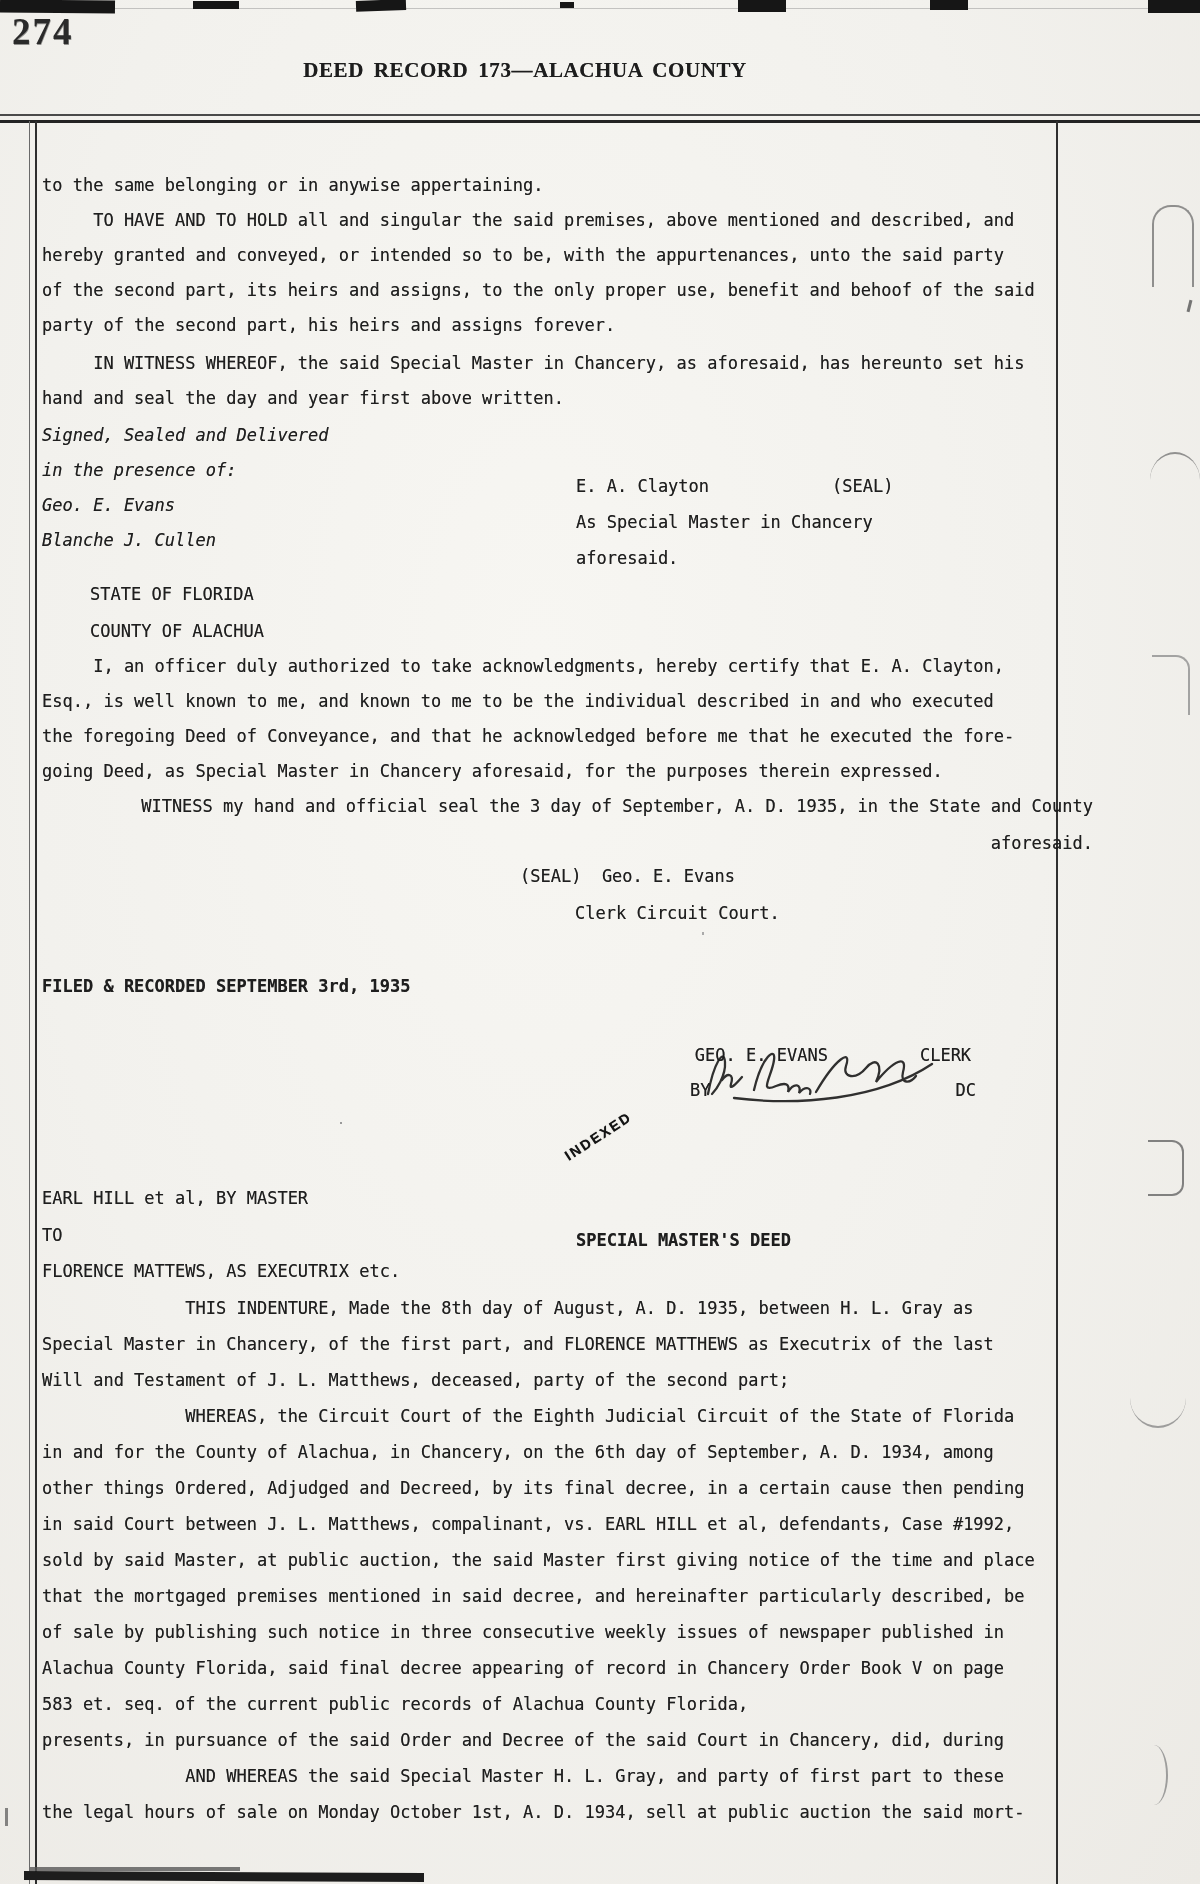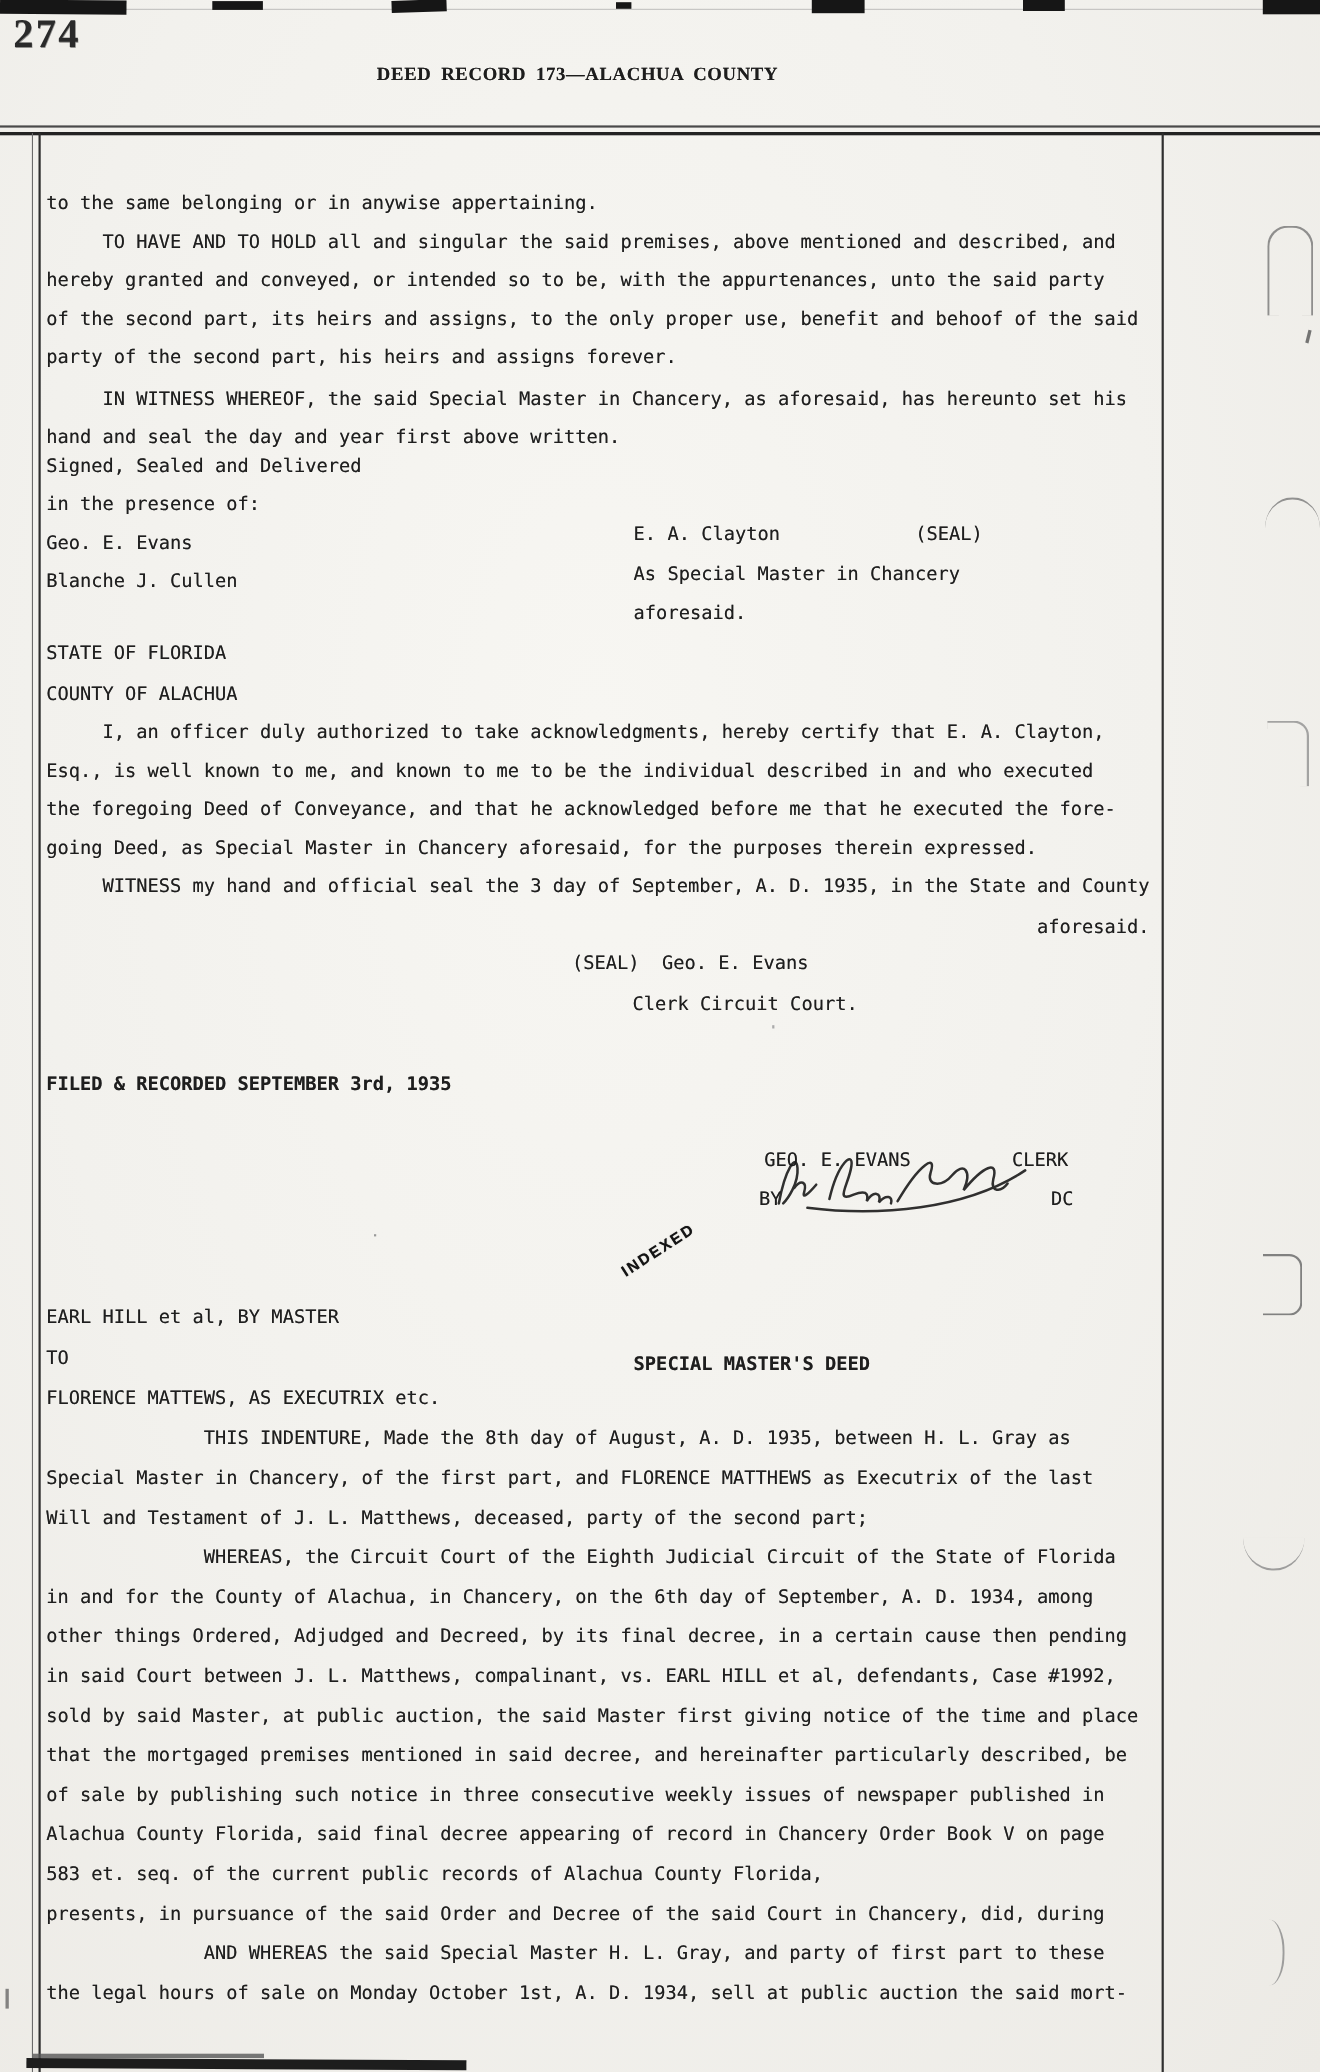--- a/index.html
+++ b/index.html
@@ -15,35 +15,35 @@
   .tl{
     white-space:pre;
     font-size:17px;
     line-height:35px;
     height:35px;
     color:#1e1e1e;
     text-shadow:0 0 0.6px rgba(10,10,10,0.55);
   }
   .block{position:absolute;left:42px;}
   .lh36 .tl{line-height:36px;height:36px;}
-  .lh37 .tl{line-height:37px;height:37px;}
+  .lh37 .tl{line-height:37px;height:37px;margin-left:48px;}
   .bold{font-weight:bold;}
   
   .pagenum{
     position:absolute;left:12px;top:10px;
     font-family:"Liberation Serif", serif;
     font-weight:bold;font-size:37px;color:#2a2a2a;
     letter-spacing:2px;
     text-shadow:0.5px 0.5px 0.5px rgba(0,0,0,0.4);
   }
   .booktitle{
     position:absolute;left:0;right:150px;top:58px;
     text-align:center;
     font-family:"Liberation Serif", serif;
-    font-weight:bold;font-size:17px;color:#1d1d1d;
+    font-weight:bold;font-size:21px;color:#1d1d1d;
     letter-spacing:0.6px;word-spacing:4px;
     text-shadow:0 0 0.5px rgba(0,0,0,0.6);
   }
   
   .hrule1{position:absolute;left:0;right:0;top:114px;height:2px;background:#4a4a4a;}
   .hrule2{position:absolute;left:0;right:0;top:120px;height:3px;background:#232323;}
   .vline{position:absolute;top:121px;bottom:0;}
   .vleft1{left:29px;width:1px;background:#6a6a6a;}
   .vleft2{left:35px;width:2px;background:#2e2e2e;}
   .vright{left:1056px;width:2px;background:#2f2f2f;}
@@ -103,21 +103,21 @@
     <div class="tl">hereby granted and conveyed, or intended so to be, with the appurtenances, unto the said party</div>
     <div class="tl">of the second part, its heirs and assigns, to the only proper use, benefit and behoof of the said</div>
     <div class="tl">party of the second part, his heirs and assigns forever.</div>
   </div>
 
   <div class="block" style="top:346px;">
     <div class="tl">     IN WITNESS WHEREOF, the said Special Master in Chancery, as aforesaid, has hereunto set his</div>
     <div class="tl">hand and seal the day and year first above written.</div>
   </div>
 
-  <div class="block" style="top:407px;">
+  <div class="block" style="top:418px;font-style:italic;">
     <div class="tl">Signed, Sealed and Delivered</div>
     <div class="tl">in the presence of:</div>
     <div class="tl">Geo. E. Evans</div>
     <div class="tl">Blanche J. Cullen</div>
   </div>
 
   <div class="block lh36" style="left:576px;top:468px;">
     <div class="tl"><span>E. A. Clayton</span><span style="display:inline-block;width:123px;"></span><span>(SEAL)</span></div>
     <div class="tl">As Special Master in Chancery</div>
     <div class="tl">aforesaid.</div>

